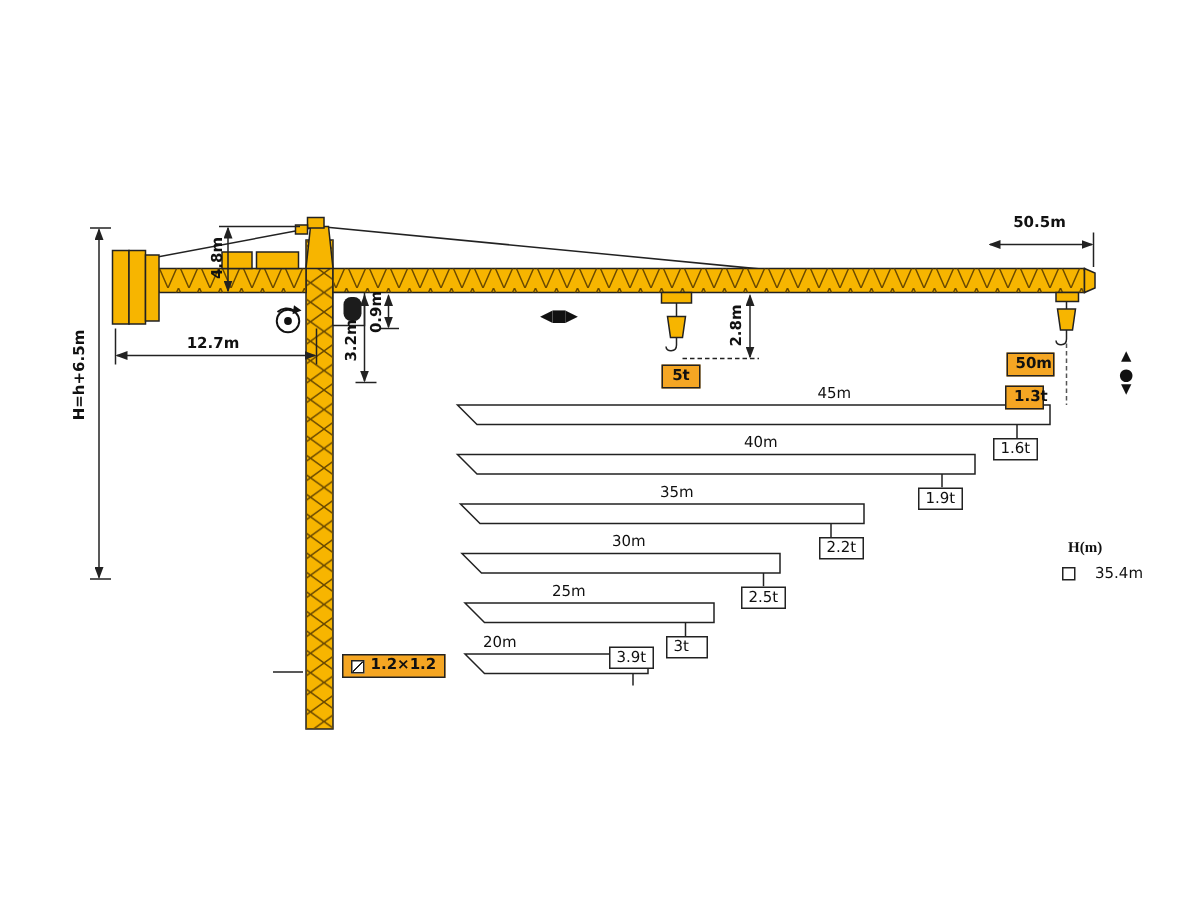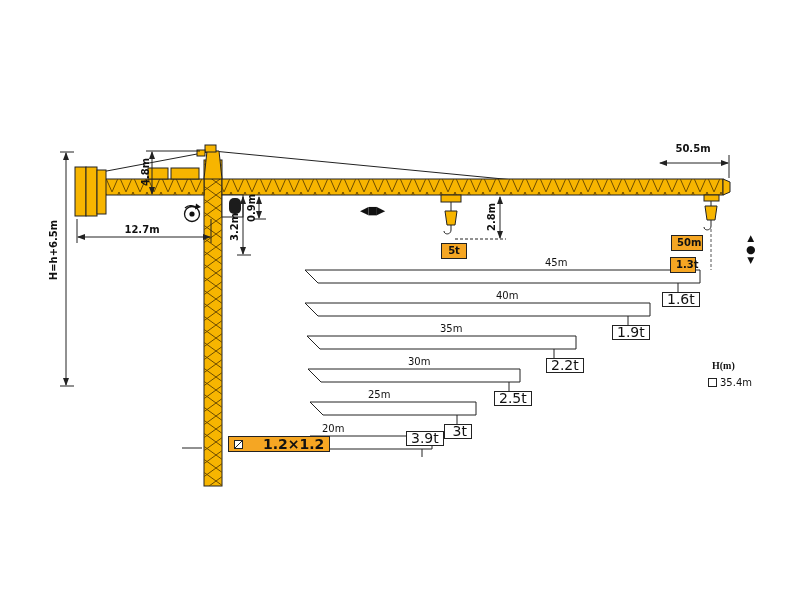--- a/index.html
+++ b/index.html
@@ -13,42 +13,42 @@
     position:absolute; font-size:10px; font-weight:bold;
     text-align:center; white-space:nowrap; line-height:12px;
   }
   .vert { transform:rotate(-90deg); }
   .barlbl {
     position:absolute; font-size:10px; width:40px; 
     white-space:nowrap; line-height:12px;
   }
   .capbox {
     position:absolute; border:1px solid #222; background:#fff;
-    font-size:14px; line-height:13px; text-align:right;
+    font-size:10px; line-height:13px; text-align:left;
     min-width:28px; padding:0 4px; white-space:nowrap;
   }
   .tag {
     position:absolute; background:#F5A623; border:1px solid #222;
     font-size:10px; font-weight:bold; line-height:14px; text-align:center;
     min-width:26px; padding:0 5px; white-space:nowrap;
   }
   .icon-col {
     position:absolute; display:flex; flex-direction:column;
     align-items:center; font-size:9px; line-height:11px; color:#111;
   }
   .hm { position:absolute; font-size:10px; font-weight:bold; white-space:nowrap;font-family:Liberation Serif, serif; }
-  .hrow { position:absolute; display:flex; align-items:center; gap:3px; }
+  .hrow { position:absolute; display:flex; align-items:center; gap:13px; }
   .chk {
     display:inline-block; width:9px; height:9px;
     border:1px solid #222; background:#fff;
   }
   .hval { font-size:10px; white-space:nowrap; }
   .section-box {
-    position:absolute; display:flex; align-items:center; gap:20px;
-    background:#F5A623; border:1px solid #222; font-size:14px;
+    position:absolute; display:flex; align-items:center; gap:4px;
+    background:#F5A623; border:1px solid #222; font-size:10px;
     font-weight:bold; line-height:14px; padding:0 5px; white-space:nowrap;
   }
   .sq {
     display:inline-block; width:9px; height:9px; border:1px solid #222;
     background:linear-gradient(135deg, transparent 44%, #222 44%, #222 56%, transparent 56%), #fff;
   }
   .trolley-glyph {
     position:absolute; font-size:11px; letter-spacing:-1px; color:#111;
     white-space:nowrap;
   }

